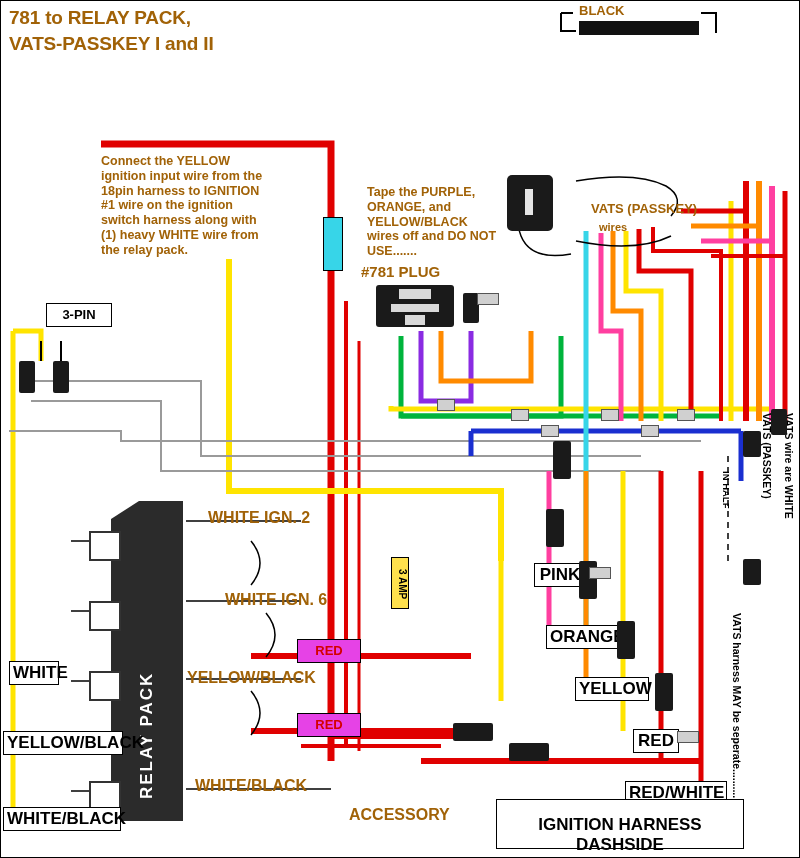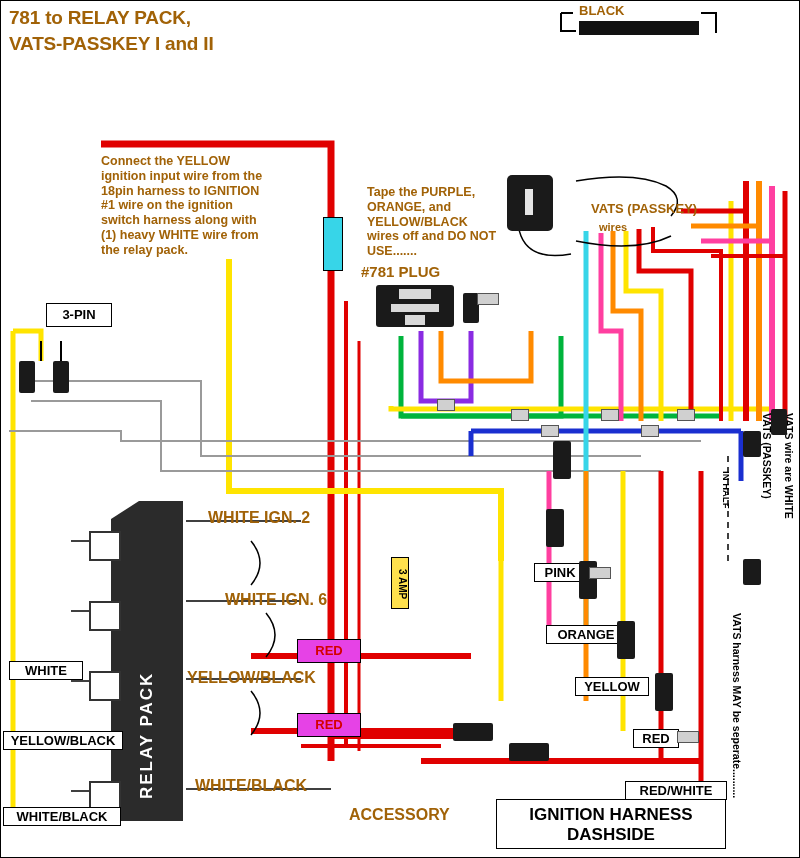--- a/index.html
+++ b/index.html
@@ -100,21 +100,21 @@
     font-weight: bold;
     writing-mode: vertical-rl;
     text-orientation: mixed;
     text-align: center;
     padding-top: 2px;
   }
   .white-lbl {
     position: absolute;
     background: #fff;
     border: 1px solid #000;
-    font-size: 13px;
+    font-size: 17px;
     font-weight: bold;
     text-align: center;
     box-sizing: border-box;
     padding: 1px 3px;
   }
   svg { position: absolute; left: 0; top: 0; }
 </style>
 </head>
 <body>
 
@@ -249,21 +249,21 @@
   <div class="boxed" style="left:45px; top:302px; width:66px; height:24px; font-size:13px; line-height:22px;">3-PIN</div>
 
   <div class="relay-body" style="left:110px; top:500px; width:72px; height:320px; clip-path: polygon(0 18px, 28px 0, 100% 0, 100% 100%, 0 100%);"></div>
   <div class="relay-text" style="left:136px; top:528px; height:270px;">RELAY PACK</div>
 
   <div class="abs" style="left:88px; top:530px; width:28px; height:26px; background:#fff; border:2px solid #333;"></div>
   <div class="abs" style="left:88px; top:600px; width:28px; height:26px; background:#fff; border:2px solid #333;"></div>
   <div class="abs" style="left:88px; top:670px; width:28px; height:26px; background:#fff; border:2px solid #333;"></div>
   <div class="abs" style="left:88px; top:780px; width:28px; height:26px; background:#fff; border:2px solid #333;"></div>
 
-  <div class="white-lbl" style="left:8px; top:660px; width:74px;">WHITE</div>
+  <div class="white-lbl" style="left:8px; top:660px; width:50px;">WHITE</div>
   <div class="white-lbl" style="left:2px; top:730px; width:120px;">YELLOW/BLACK</div>
   <div class="white-lbl" style="left:2px; top:806px; width:118px;">WHITE/BLACK</div>
 
   <div class="txt lbl" style="left:207px; top:508px; font-size:16px;">WHITE IGN. 2</div>
   <div class="txt lbl" style="left:224px; top:590px; font-size:16px;">WHITE IGN. 6</div>
   <div class="txt lbl" style="left:186px; top:668px; font-size:16px;">YELLOW/BLACK</div>
   <div class="txt lbl" style="left:194px; top:776px; font-size:16px;">WHITE/BLACK</div>
 
   <div class="txt lbl" style="left:348px; top:805px; font-size:16px;">ACCESSORY</div>
 
@@ -271,21 +271,21 @@
   <div class="red-tag" style="left:296px; top:712px; width:64px; height:24px; line-height:22px;">RED</div>
 
   <div class="amp-tag" style="left:390px; top:556px; width:18px; height:52px;">3 AMP</div>
 
   <div class="white-lbl" style="left:533px; top:562px; width:52px;">PINK</div>
   <div class="white-lbl" style="left:545px; top:624px; width:80px;">ORANGE</div>
   <div class="white-lbl" style="left:574px; top:676px; width:74px;">YELLOW</div>
   <div class="white-lbl" style="left:632px; top:728px; width:46px;">RED</div>
   <div class="white-lbl" style="left:624px; top:780px; width:102px;">RED/WHITE</div>
 
-  <div class="boxed" style="left:495px; top:798px; width:230px; height:50px; font-size:17px; padding-top:5px; white-space:pre;">IGNITION HARNESS
+  <div class="boxed" style="left:495px; top:798px; width:248px; height:50px; font-size:17px; padding-top:15px; white-space:pre;">IGNITION HARNESS
 DASHSIDE</div>
 
   <div class="vert-label" style="left:782px; top:412px; height:140px;">VATS wire are WHITE</div>
   <div class="vert-label" style="left:760px; top:412px; height:140px;">VATS (PASSKEY)</div>
   <div class="vert-label" style="left:720px; top:470px; height:70px; font-size:9.5px;">IN HALF</div>
   <div class="vert-label" style="left:730px; top:612px; height:180px; font-size:10.5px;">VATS harness MAY be
 seperate..........</div>
 
   <div class="connector" style="left:18px; top:360px; width:16px; height:32px;"></div>
   <div class="connector" style="left:52px; top:360px; width:16px; height:32px;"></div>

